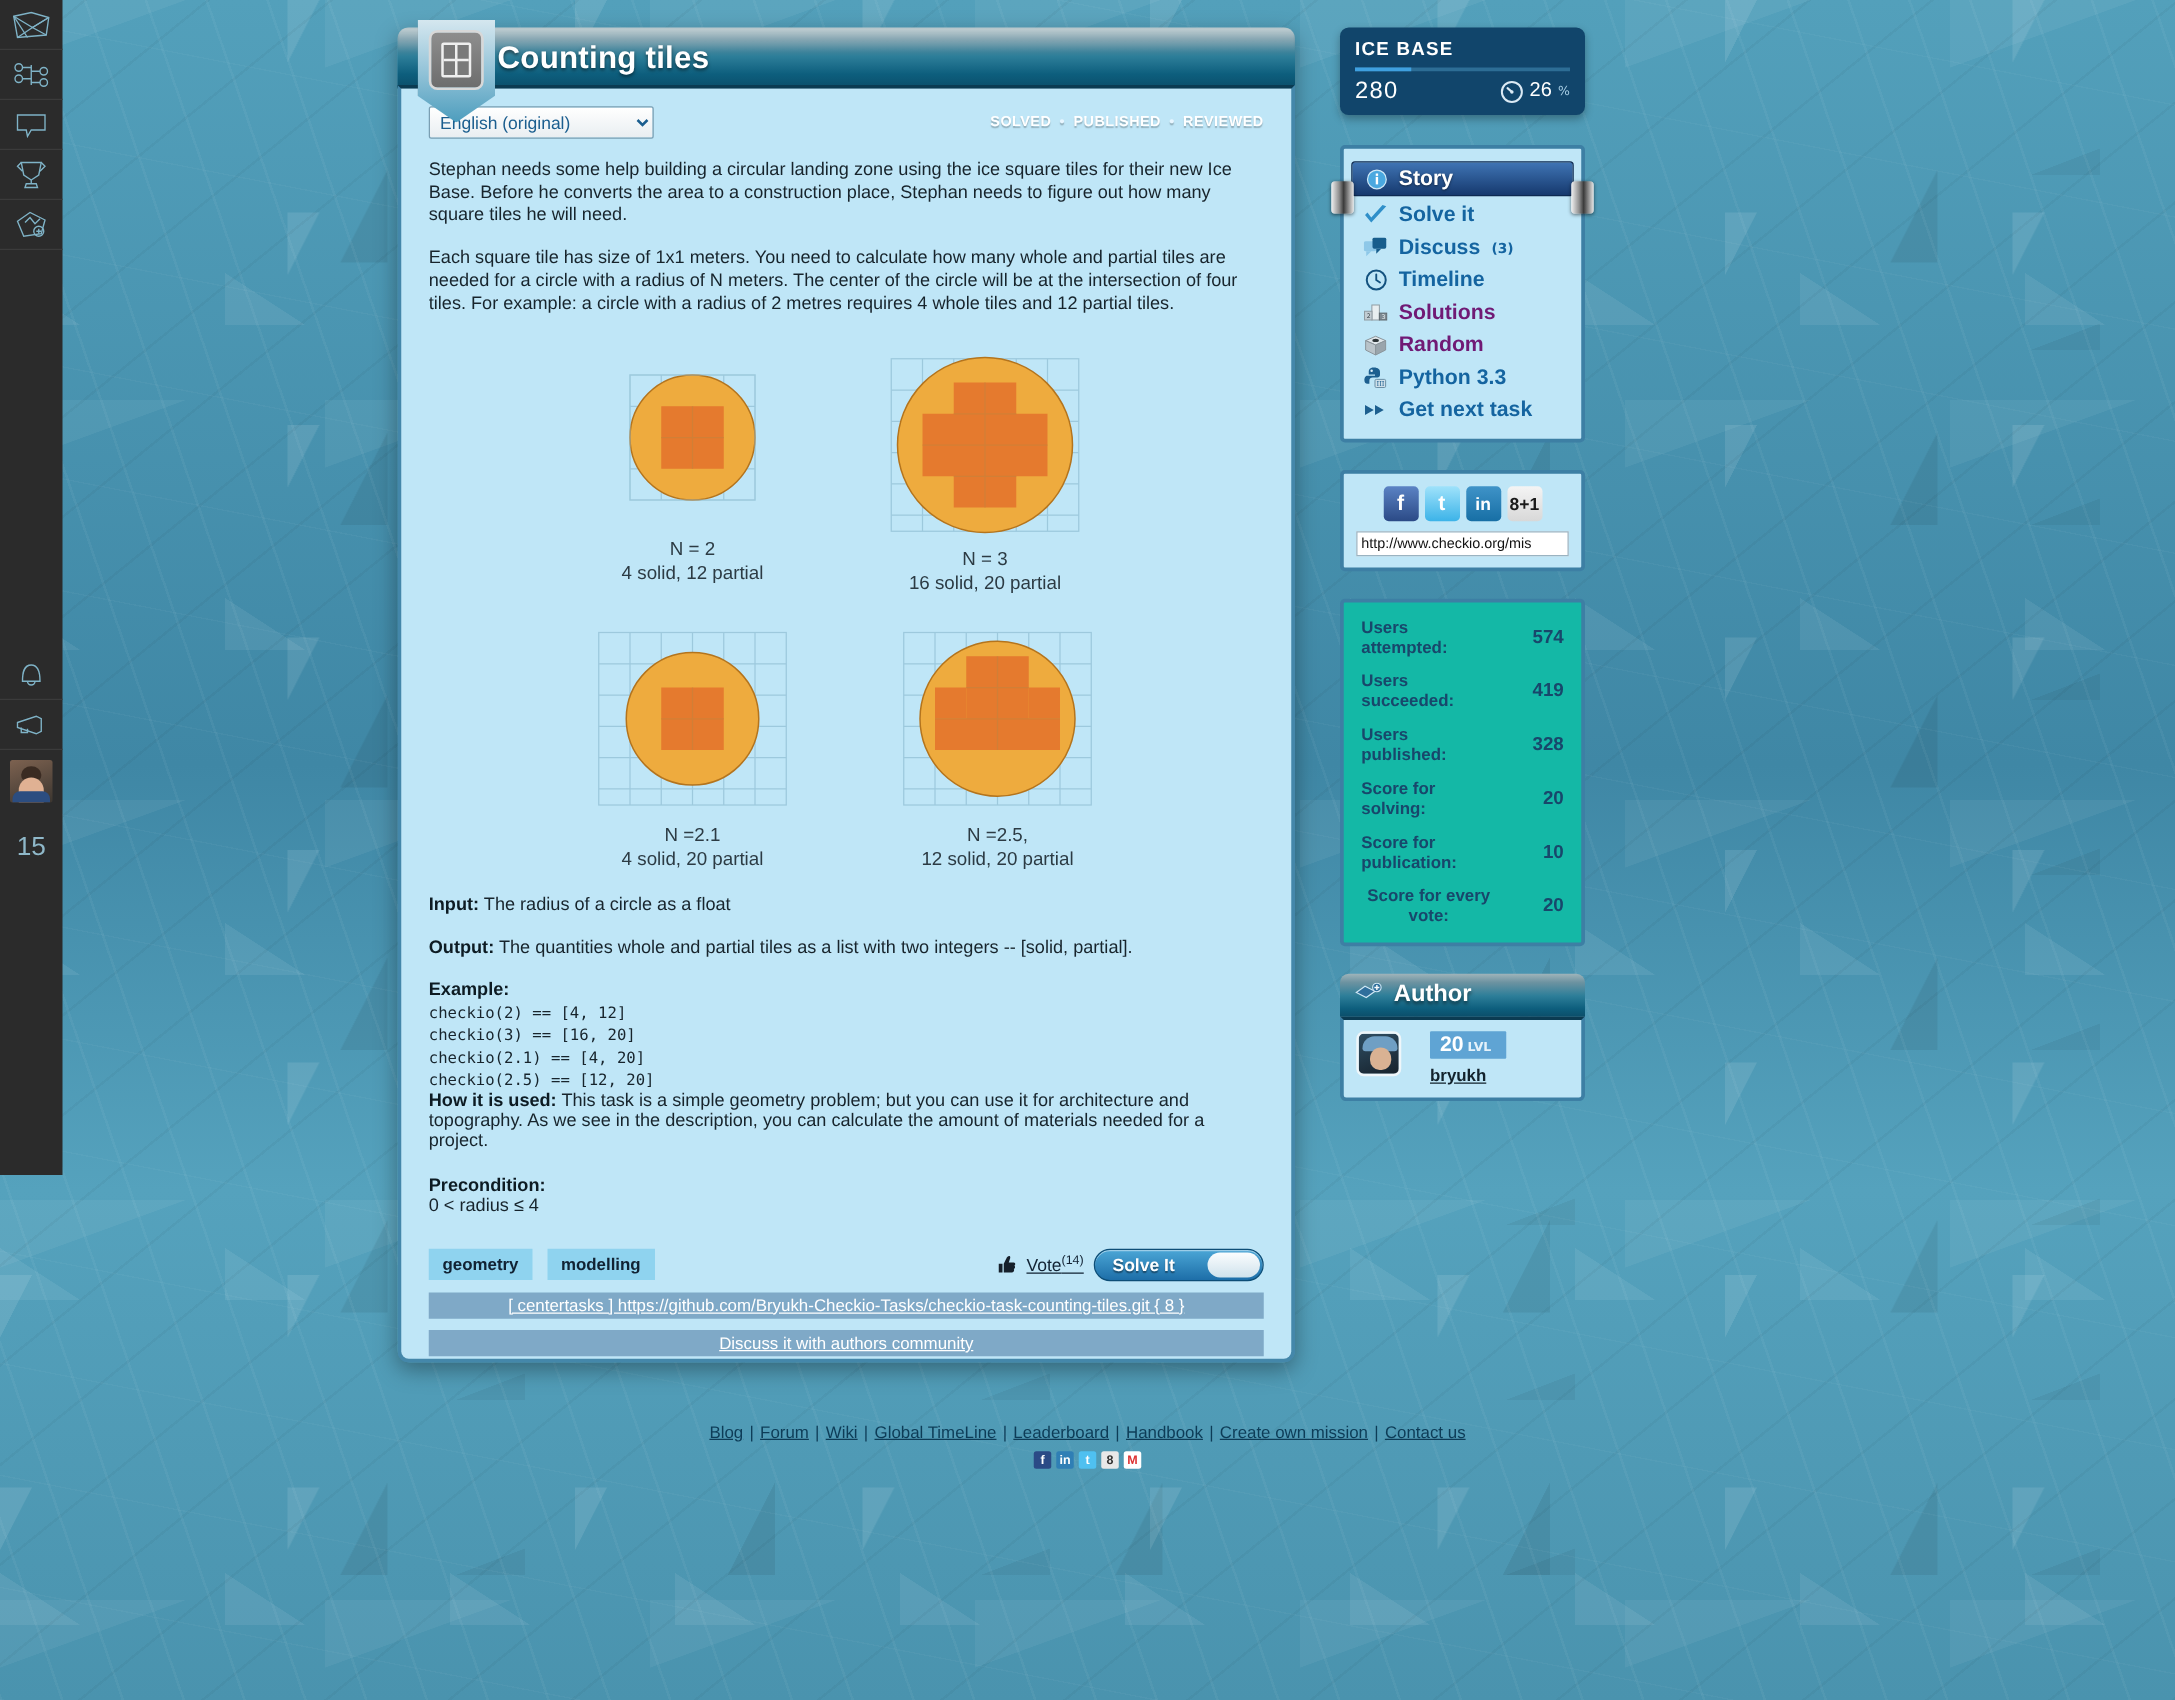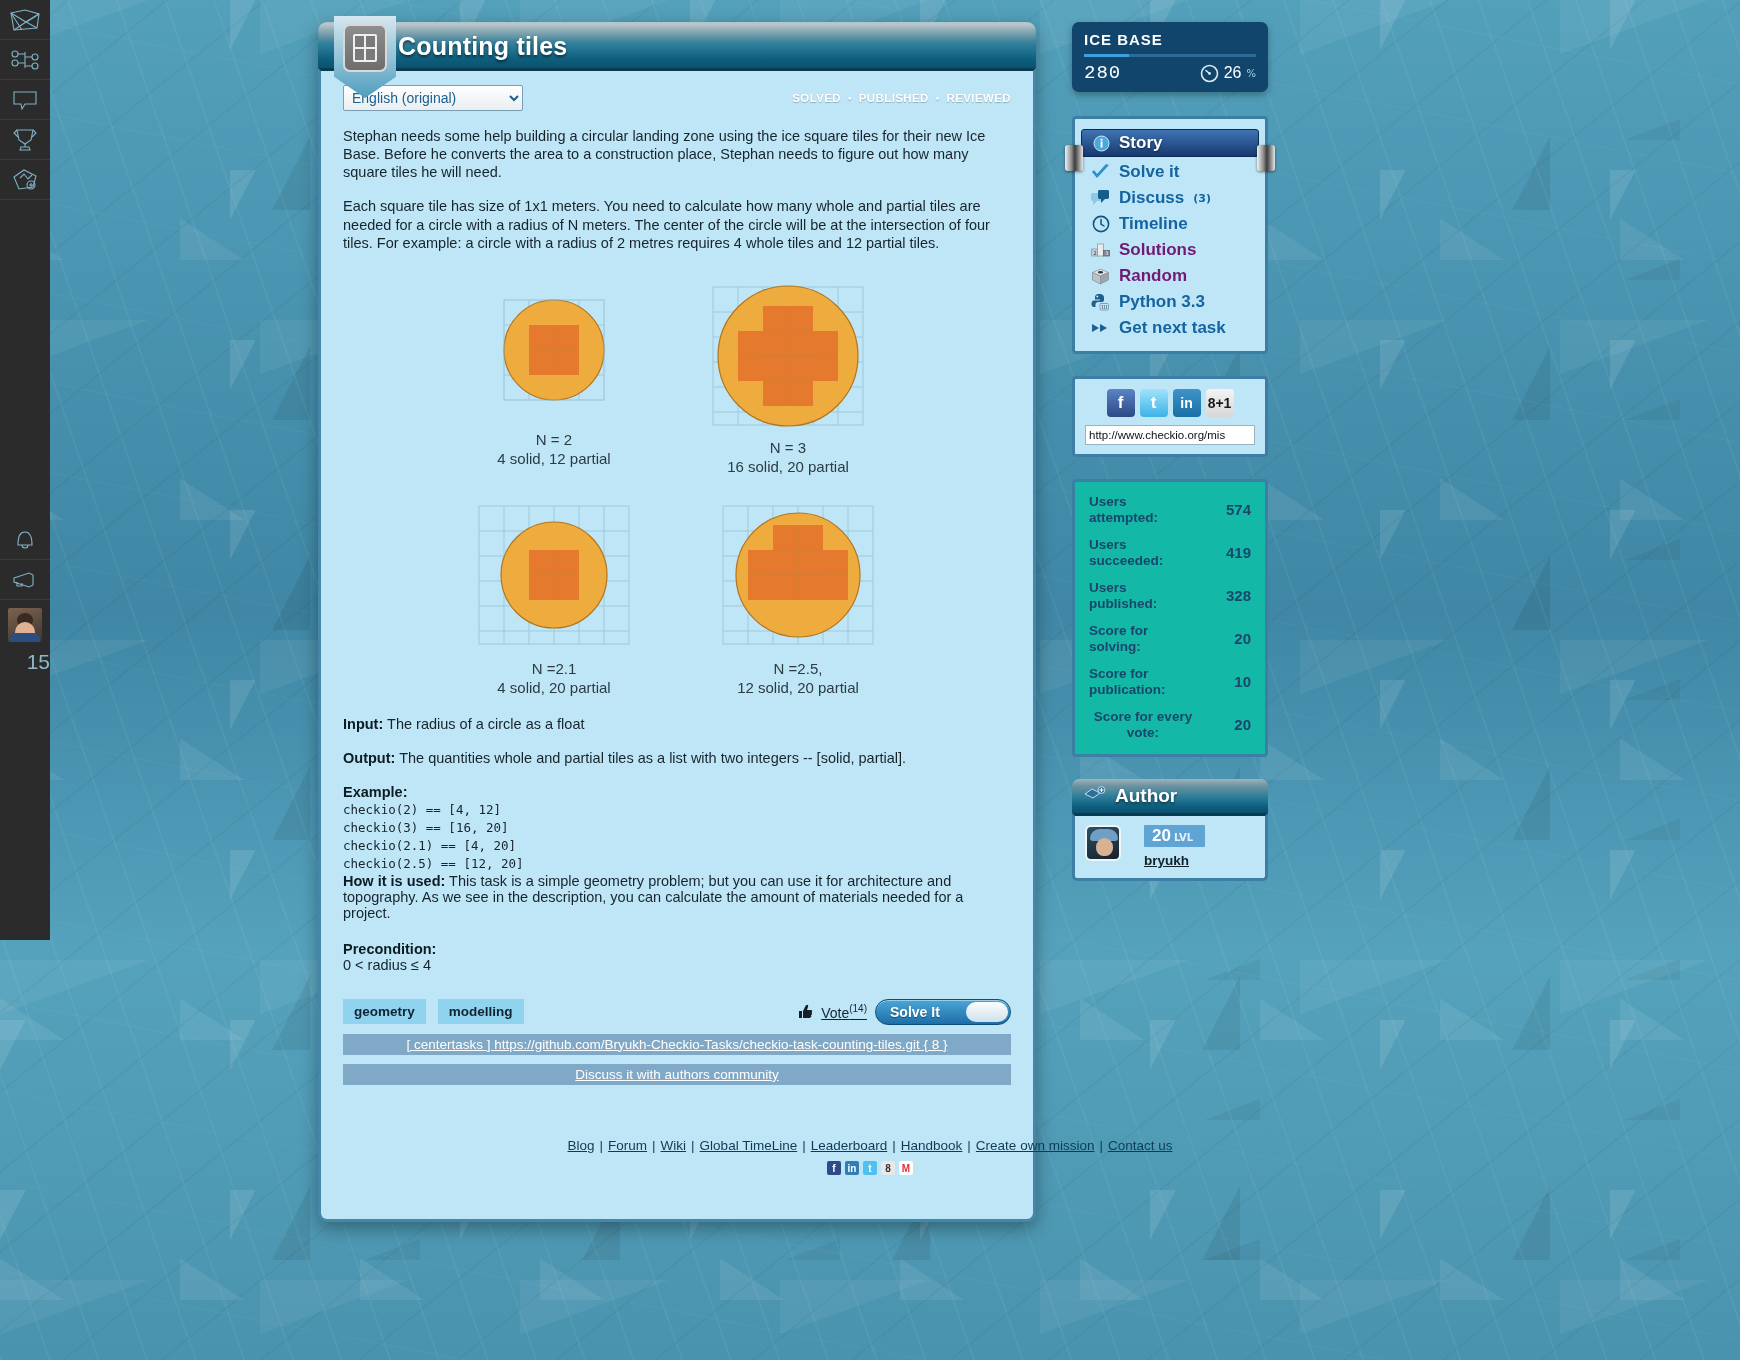--- a/index.html
+++ b/index.html
@@ -53,27 +53,27 @@
   }
   .rail-avatar .av:after{
     content:""; position:absolute; left:7px; top:14px; width:20px; height:20px;
     border-radius:50% 50% 0 0; background:#e0b193;
   }
   .rail-avatar .shirt{
     position:absolute; left:2px; bottom:0; width:30px; height:9px;
     background:#2c4d80; border-radius:6px 6px 0 0; z-index:2;
   }
   .rail-level {
-    color:#8fb8c9; font-size:21px; text-align:right; padding-top:8px;
+    color:#8fb8c9; font-size:21px; text-align:center; padding-top:24px;
     font-family:"Liberation Sans", sans-serif;
   }
 
   
   #card {
-    position:absolute; left:318px; top:22px; width:718px; height:1200px;
+    position:absolute; left:318px; top:22px; width:718px; height:1068px;
     z-index:12;
   }
   #card-shadow{
     position:absolute; inset:0; border-radius:10px;
     box-shadow:0 6px 18px rgba(0,0,0,.35);
   }
   #card-head {
     position:absolute; left:0; top:0; width:100%; height:48px;
     border-radius:9px 9px 0 0;
     background:linear-gradient(180deg,#9fb4ba 0%, #6d93a1 18%, #2d7e99 48%, #0d5e7d 78%, #0b4f6b 100%);
@@ -207,21 +207,21 @@
     background:#11456b; border-radius:7px; padding:9px 12px 8px 12px;
     box-shadow:0 3px 7px rgba(0,0,0,.3); margin-bottom:24px;
   }
   #icebase .t {
     color:#fff; font-size:15px; font-weight:bold; letter-spacing:1px;
     font-family:"Liberation Sans", sans-serif;
   }
   #icebase .bar { height:3px; background:#2d6d95; margin:6px 0 5px; position:relative; }
   #icebase .bar i { position:absolute; left:0; top:0; bottom:0; width:26%; background:#3fa0e0; }
   #icebase .row2 { display:flex; align-items:center; }
-  #icebase .pts { color:#fff; font-size:19px; letter-spacing:1px; font-family:Liberation Mono, monospace; }
+  #icebase .pts { color:#fff; font-size:19px; letter-spacing:1px; font-family:Liberation Sans, sans-serif; }
   #icebase .right { margin-left:auto; display:flex; align-items:center; gap:5px; }
   #icebase .pct { color:#fff; font-size:16px; font-family:"Liberation Sans", sans-serif; }
   #icebase .pctsym { color:#a9cfe6; font-size:10px; }
 
   
   #navpanel .bolt-l, #navpanel .bolt-r {
     position:absolute; top:29px; width:18px; height:26px; z-index:6;
     background:linear-gradient(90deg,#f2f2f2,#8f8f8f 35%,#3b3b3b 55%,#9a9a9a 80%,#e8e8e8);
     border-radius:3px; box-shadow:0 1px 3px rgba(0,0,0,.5);
   }

